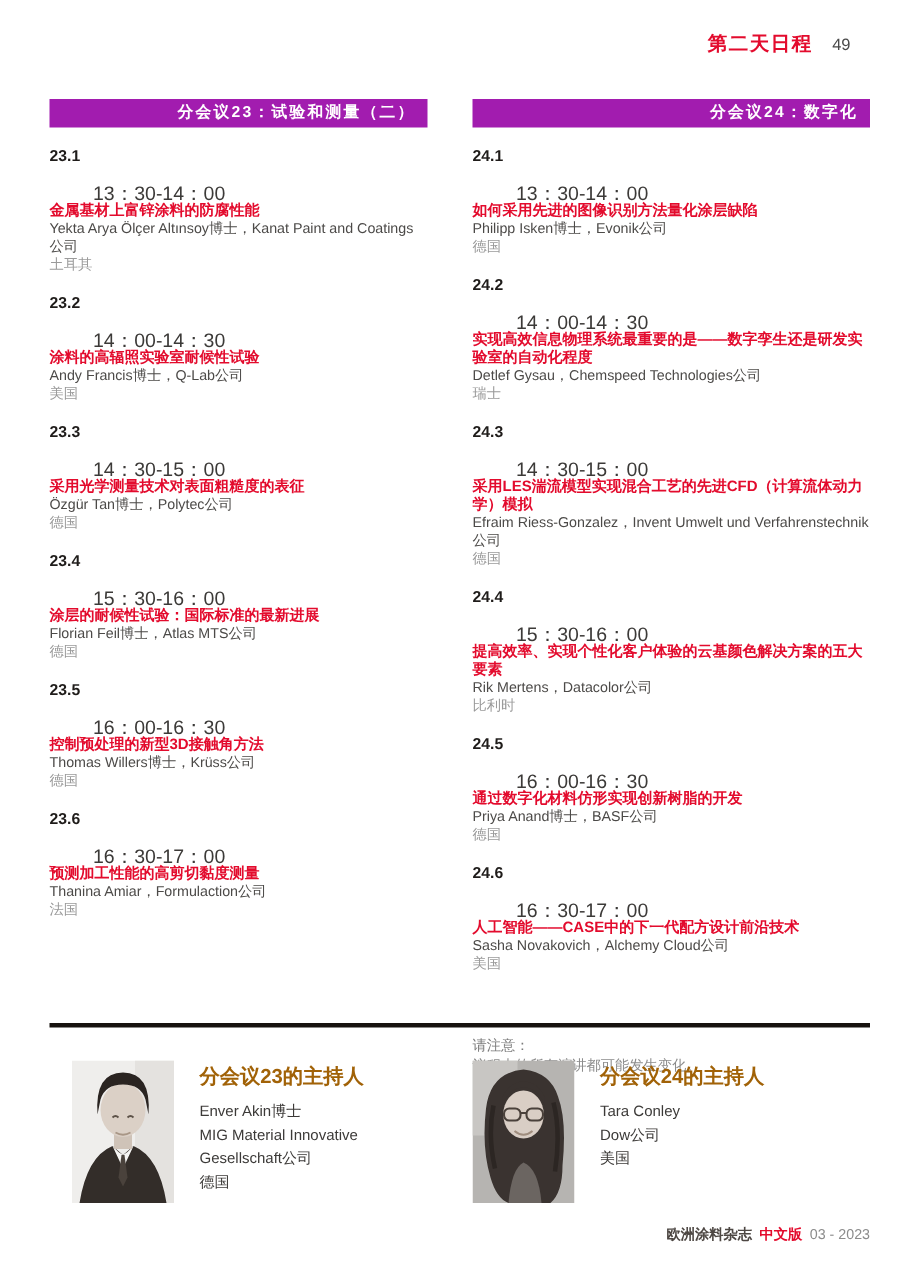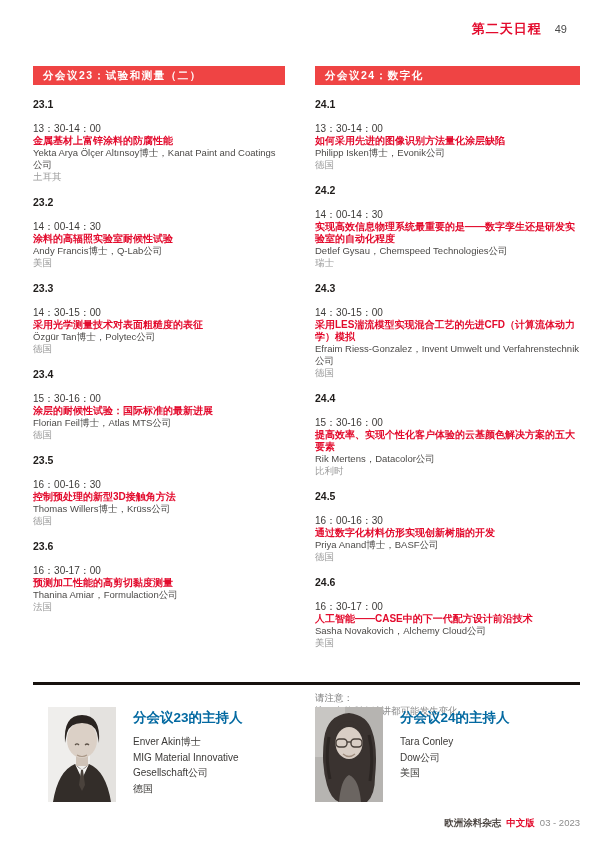--- a/index.html
+++ b/index.html
@@ -10,43 +10,43 @@
   }
   .header-row{position:absolute;top:20px;right:33px;display:flex;align-items:baseline;gap:13px;}
   .header-title{color:#e30b2d;font-weight:bold;font-size:13px;letter-spacing:1px;text-align:center;}
   .page-number{color:#4a4a4a;font-size:11px;}
 
   .columns{position:absolute;top:66px;left:33px;width:547px;height:616px;display:flex;gap:30px;}
   .col{display:flex;flex-direction:column;}
   .col-left{width:252px;}
   .col-right{width:265px;}
 
-  .session-bar{background:#ef4444;color:#ffffff;font-weight:bold;font-size:10.5px;
-    padding:4px 8px 4px 10px;letter-spacing:1.5px;line-height:11px;}
+  .session-bar{background:#a21caf;color:#ffffff;font-weight:bold;font-size:10.5px;
+    padding:4px 8px 4px 10px;letter-spacing:1.5px;line-height:11px;text-align:right;}
 
   .talks{display:block;}
   .talk-id{font-size:10.5px;font-weight:bold;color:#1f1c1a;margin:13px 0 13px;}
-  .talk-time{font-size:10px;color:#3c3a38;line-height:12px;}
+  .talk-time{font-size:13px;color:#3c3a38;line-height:12px;margin-left:29px;}
   .talk-title{font-size:10px;font-weight:bold;color:#e30b2d;line-height:12px;}
   .talk-speaker{font-size:9.5px;color:#4c4a48;line-height:12px;}
   .talk-country{font-size:9.5px;color:#9a9a9a;line-height:12px;}
   .talk{margin-bottom:9px;}
 
   .note{margin-top:33px;font-size:9.5px;line-height:13px;}
   .note-title{color:#7c7c7c;}
   .note-body{color:#8c8c8c;}
 
   .divider{position:absolute;top:682px;left:33px;width:547px;height:3px;background:#17120f;}
 
   .moderators{position:absolute;top:707px;left:33px;width:547px;display:flex;}
   .moderator{display:flex;gap:17px;align-items:flex-start;}
   .moderator-a{width:282px;box-sizing:border-box;padding-left:15px;}
   .moderator-b{width:265px;}
   .photo{width:68px;height:95px;display:block;flex:0 0 auto;}
-  .moderator-heading{font-size:13.5px;font-weight:bold;color:#0369a1;margin:2px 0 7px;}
+  .moderator-heading{font-size:13.5px;font-weight:bold;color:#a16207;margin:2px 0 7px;}
   .moderator-line{font-size:10px;line-height:15.5px;color:#3c3a38;}
 
   .footer{position:absolute;top:817px;right:20px;font-size:9.5px;display:flex;gap:5px;align-items:baseline;}
   .footer-journal{color:#4d4743;font-weight:bold;}
   .footer-edition{color:#e30b2d;font-weight:bold;}
   .footer-issue{color:#8c8c8c;}
 </style>
 </head>
 <body>
 

